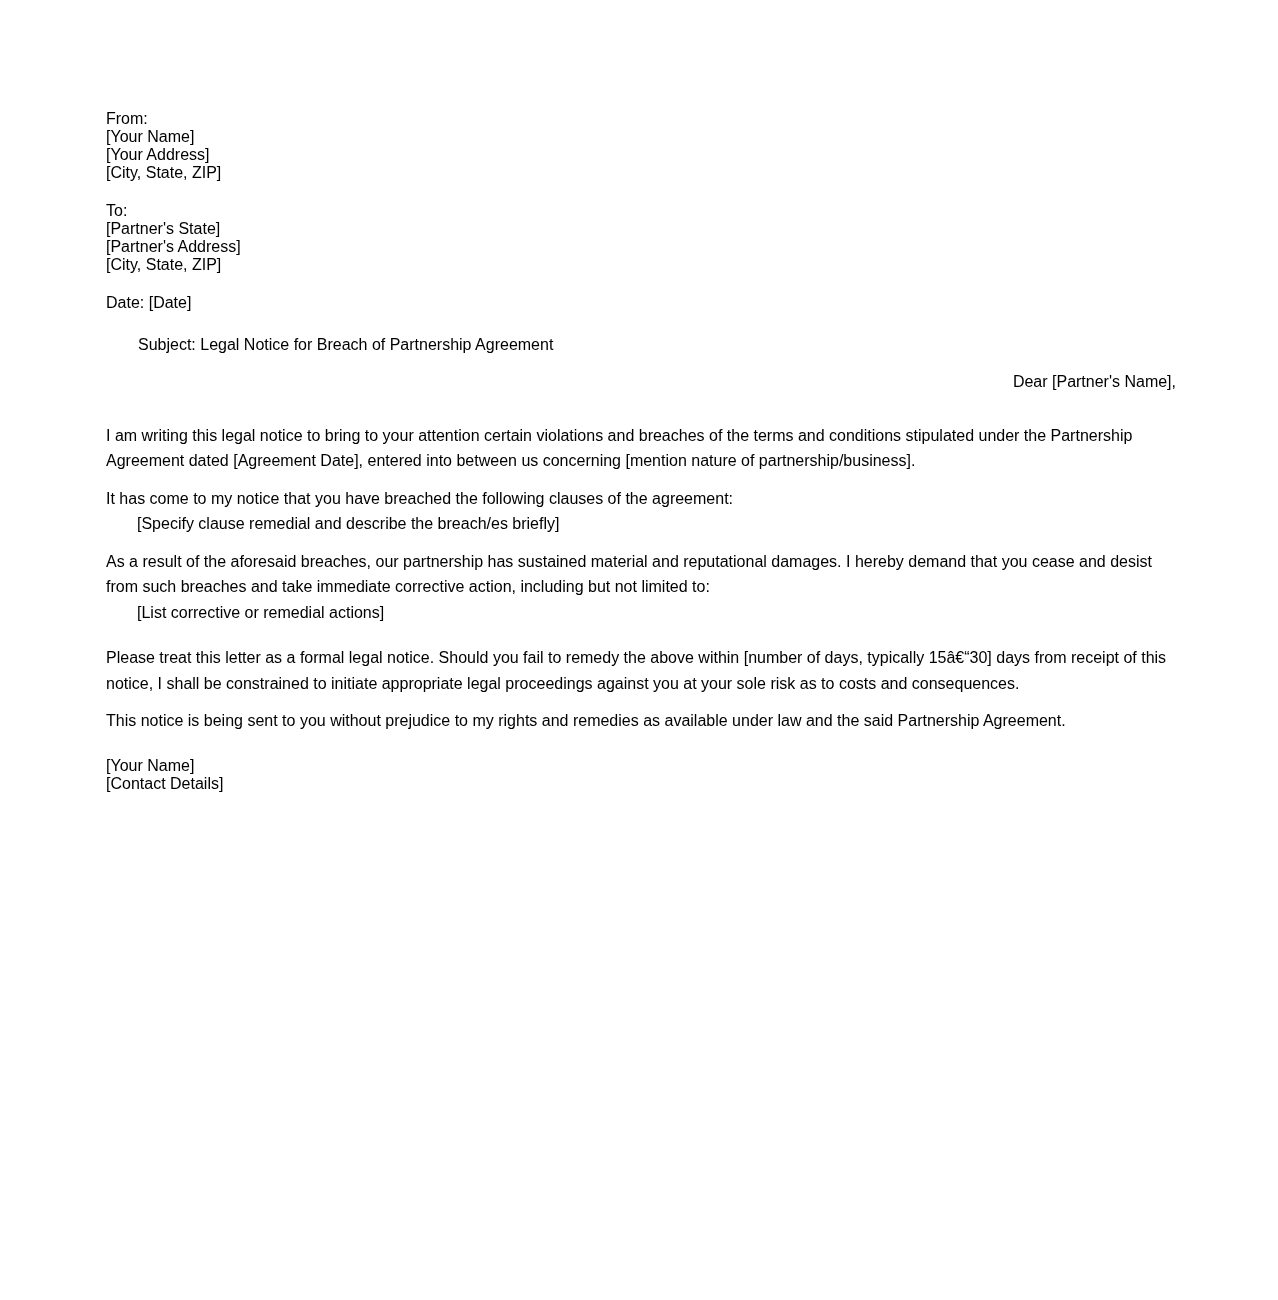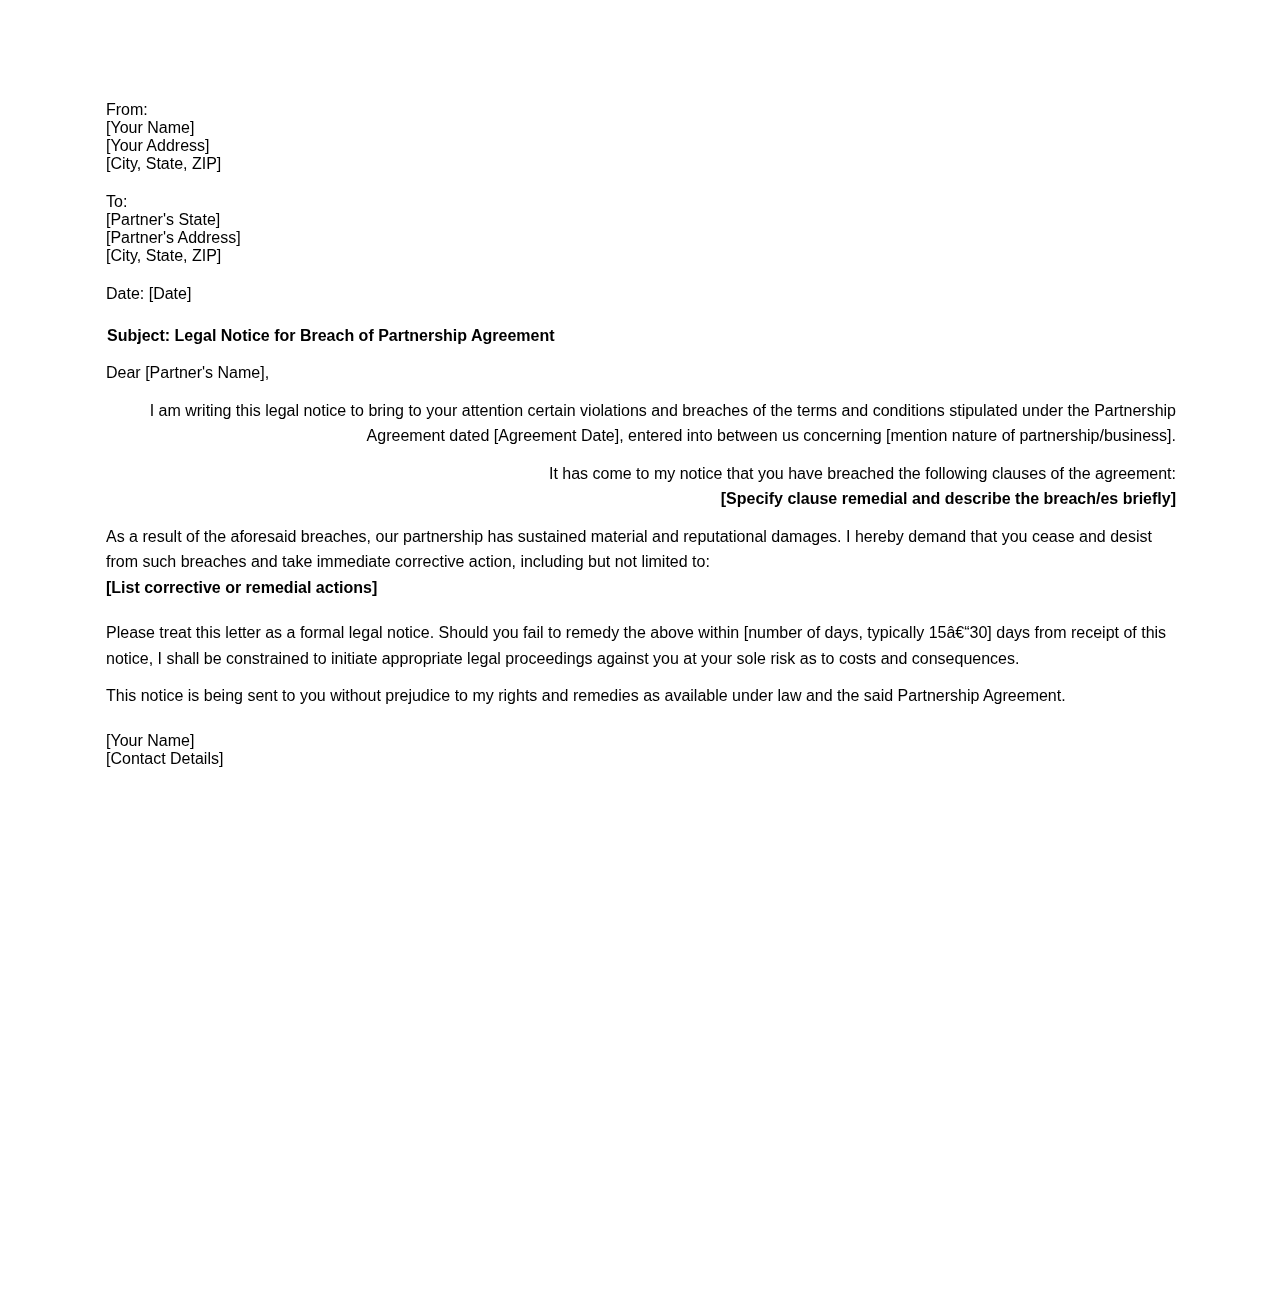--- a/index.html
+++ b/index.html
@@ -1,25 +1,25 @@
 <!DOCTYPE html>
 <html><head>
   <meta charset="utf-8">
   <style>
     html, body { margin: 0; padding: 0; background: #ffffff; }
     body {
       width: 1278px; height: 1300px; position: relative; overflow: hidden;
       font-family: "Liberation Sans", sans-serif; color: #000000; font-size: 16px;
     }
-    .page { position: absolute; left: 106px; top: 101px; width: 1070px; }
+    .page { position: absolute; left: 106px; top: 110px; width: 1070px; }
     .block { line-height: 18px; margin: 0; }
     .line { display: block; white-space: nowrap; }
     .gap-24 { margin-top: 20px; }
     .para { line-height: 25.5px; margin: 0; }
-    .bold { font-weight: bold; }
+    .bold { font-weight: normal; margin-left: 31px; }
   </style>
 </head>
 <body>
 
 <div class="page">
 
   <div class="block">
     <span class="line">From:</span>
     <span class="line">[Your Name]</span>
     <span class="line">[Your Address]</span>
@@ -30,25 +30,25 @@
     <span class="line">To:</span>
     <span class="line">[Partner's State]</span>
     <span class="line">[Partner's Address]</span>
     <span class="line">[City, State, ZIP]</span>
   </div>
 
   <div class="block gap-24">Date: [Date]</div>
 
   <div class="block bold gap-24" style="margin-top:24px; padding-left:1px;">Subject: Legal Notice for Breach of Partnership Agreement</div>
 
-  <p class="para" style="margin-top:15px;">Dear [Partner's Name],</p>
+  <p class="para" style="margin-top:15px;text-align:right;">Dear [Partner's Name],</p>
 
-  <p class="para" style="margin-top:12px;text-align:right;">I am writing this legal notice to bring to your attention certain violations and breaches of the terms and conditions stipulated under the Partnership Agreement dated [Agreement Date], entered into between us concerning [mention nature of partnership/business].</p>
+  <p class="para" style="margin-top:28px;">I am writing this legal notice to bring to your attention certain violations and breaches of the terms and conditions stipulated under the Partnership Agreement dated [Agreement Date], entered into between us concerning [mention nature of partnership/business].</p>
 
-  <p class="para" style="margin-top:12px;text-align:right;">
+  <p class="para" style="margin-top:12px;">
     <span>It has come to my notice that you have breached the following clauses of the agreement:</span><br>
     <span class="bold">[Specify clause remedial and describe the breach/es briefly]</span>
   </p>
 
   <p class="para" style="margin-top:12px;">
     <span>As a result of the aforesaid breaches, our partnership has sustained material and reputational damages. I hereby demand that you cease and desist from such breaches and take immediate corrective action, including but not limited to:</span><br>
     <span class="bold">[List corrective or remedial actions]</span>
   </p>
 
   <p class="para" style="margin-top:20px;">Please treat this letter as a formal legal notice. Should you fail to remedy the above within [number of days, typically 15â€“30] days from receipt of this notice, I shall be constrained to initiate appropriate legal proceedings against you at your sole risk as to costs and consequences.</p>

